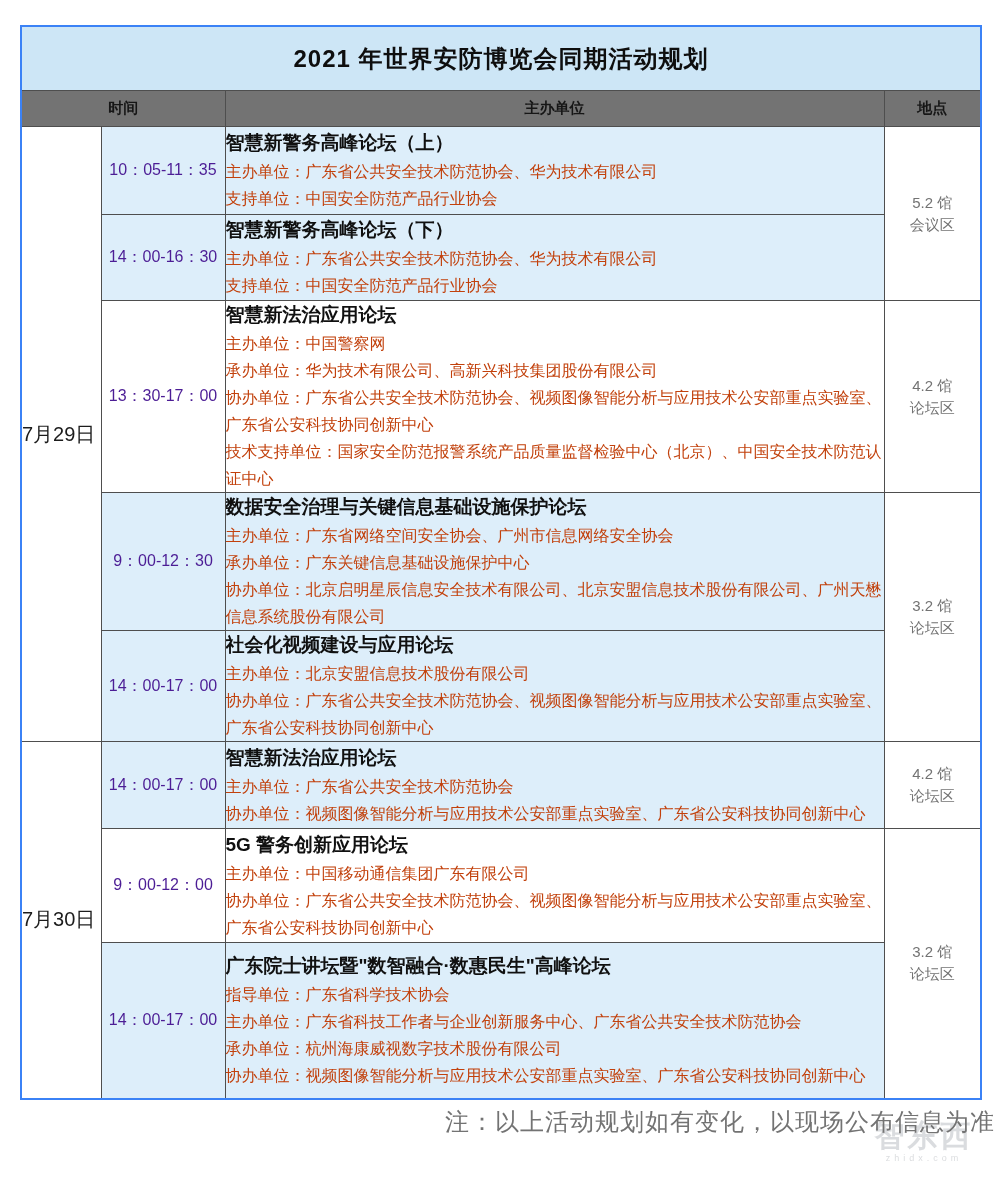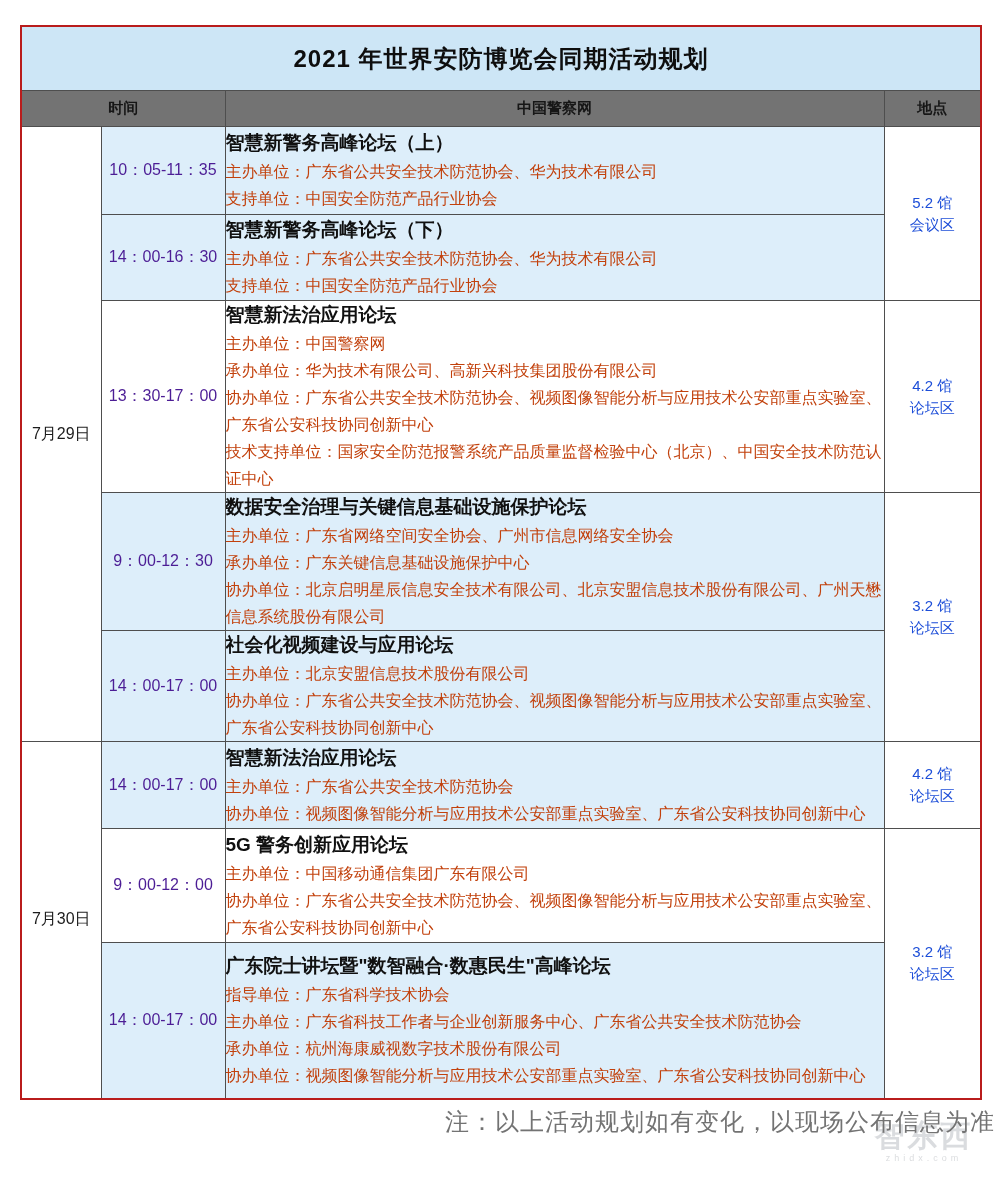--- a/index.html
+++ b/index.html
@@ -4,49 +4,49 @@
 <style>
   html,body { margin:0; padding:0; background:#ffffff; }
   body {
     width:1000px; height:1179px; position:relative;
     font-family:"Liberation Sans","DejaVu Sans",sans-serif;
     color:#1c1c1c;
   }
   .table-wrap { position:absolute; left:20px; top:25px; }
   table.schedule {
     border-collapse:collapse; table-layout:fixed; width:960px;
-    border:2px solid #b91c1c;
+    border:2px solid #3b82f6;
   }
   table.schedule th, table.schedule td {
     border:1px solid #4e4e4e; padding:0; overflow:hidden;
   }
   .c-date  { width:80px;  }
   .c-time  { width:124px; }
   .c-act   { width:659px; }
   .c-loc   { width:97px;  }
 
   .title-cell {
     height:63px; background:#cde6f6; text-align:center; vertical-align:middle;
     font-size:24px; font-weight:bold; color:#0e0e0e; letter-spacing:1px;
   }
   .head-cell {
     height:35px; background:#737373; text-align:center; vertical-align:middle;
     font-size:15px; font-weight:bold; color:#161616;
   }
   .date-cell {
-    background:#ffffff; text-align:center; vertical-align:middle;
-    font-size:16px; color:#1c1c1c;
+    background:#ffffff; vertical-align:middle;
+    font-size:20px; color:#1c1c1c;
   }
   .time-cell {
     text-align:center; vertical-align:middle; font-size:16px; color:#4c1d95;
   }
   .act-cell { vertical-align:middle; padding:6px 8px 6px 12px; }
   .loc-cell {
     background:#ffffff; text-align:center; vertical-align:middle;
-    font-size:15px; color:#1d4ed8; line-height:22px;
+    font-size:15px; color:#737373; line-height:22px;
   }
   tr.blue  .time-cell, tr.blue  .act-cell { background:#ddeefa; }
   tr.white .time-cell, tr.white .act-cell { background:#ffffff; }
 
   .r1 { height:88px; }  .r2 { height:86px; }  .r3 { height:189px; }
   .r4 { height:135px; } .r5 { height:111px; } .r6 { height:87px; }
   .r7 { height:114px; } .r8 { height:156px; }
 
   .act-title {
     font-size:19px; font-weight:bold; color:#101010;
@@ -75,21 +75,21 @@
         <col class="c-time">
         <col class="c-act">
         <col class="c-loc">
     </colgroup>
     <tbody>
       <tr>
         <th class="title-cell" colspan="4">2021 年世界安防博览会同期活动规划</th>
       </tr>
       <tr>
         <th class="head-cell" colspan="2">时间</th>
-        <th class="head-cell">中国警察网</th>
+        <th class="head-cell">主办单位</th>
         <th class="head-cell">地点</th>
       </tr>
 
       <tr class="r1 blue">
         <td class="date-cell" rowspan="5">7月29日</td>
         <td class="time-cell">10：05-11：35</td>
         <td class="act-cell">
           <div class="act-title">智慧新警务高峰论坛（上）</div>
           <div class="act-line">主办单位：广东省公共安全技术防范协会、华为技术有限公司</div>
           <div class="act-line">支持单位：中国安全防范产品行业协会</div>

